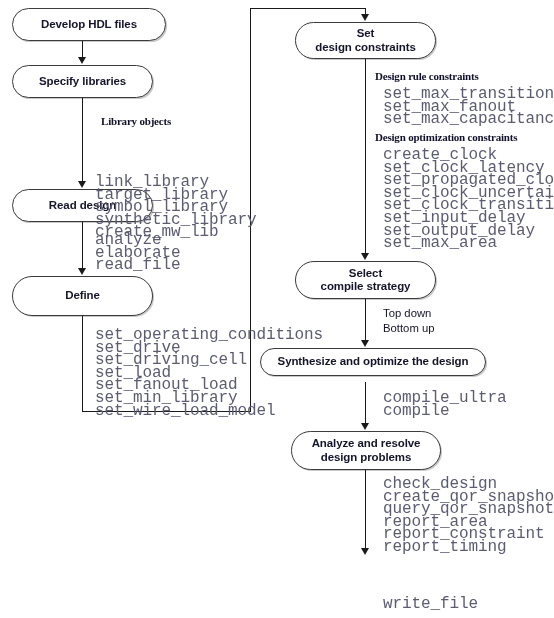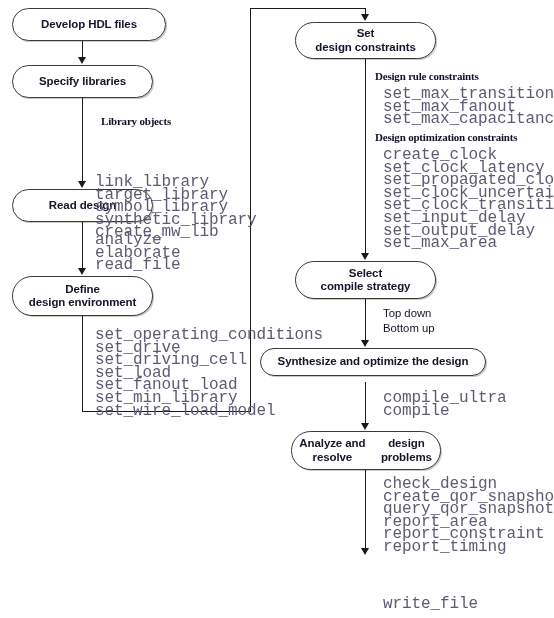--- a/index.html
+++ b/index.html
@@ -101,38 +101,37 @@
   <div class="node" style="left:12px; top:65px; width:141px; height:33px;">
     <span>Specify libraries</span>
   </div>
 
   <div class="node" style="left:12px; top:189px; width:141px; height:33px;">
     <span>Read design</span>
   </div>
 
   <div class="node" style="left:12px; top:276px; width:141px; height:40px; flex-direction:column;">
     <span>Define</span>
-    <span>design environment</span>
   </div>
 
   <div class="node" style="left:295px; top:22px; width:141px; height:37px; flex-direction:column;">
     <span>Set</span>
     <span>design constraints</span>
   </div>
 
   <div class="node" style="left:295px; top:261px; width:141px; height:38px; flex-direction:column;">
     <span>Select</span>
     <span>compile strategy</span>
   </div>
 
   <div class="node" style="left:260px; top:348px; width:226px; height:28px;">
     <span>Synthesize and optimize the design</span>
   </div>
 
-  <div class="node" style="left:291px; top:431px; width:150px; height:39px; ">
+  <div class="node" style="left:291px; top:431px; width:150px; height:39px; flex-direction:column;">
     <span>Analyze and resolve</span>
     <span>design problems</span>
   </div>
 
 
   <div class="vline" style="left:82px; top:41px; height:17px;"></div>
   <div class="arrowhead" style="left:78px; top:57px;"></div>
 
   <div class="vline" style="left:82px; top:98px; height:84px;"></div>
   <div class="arrowhead" style="left:78px; top:181px;"></div>

